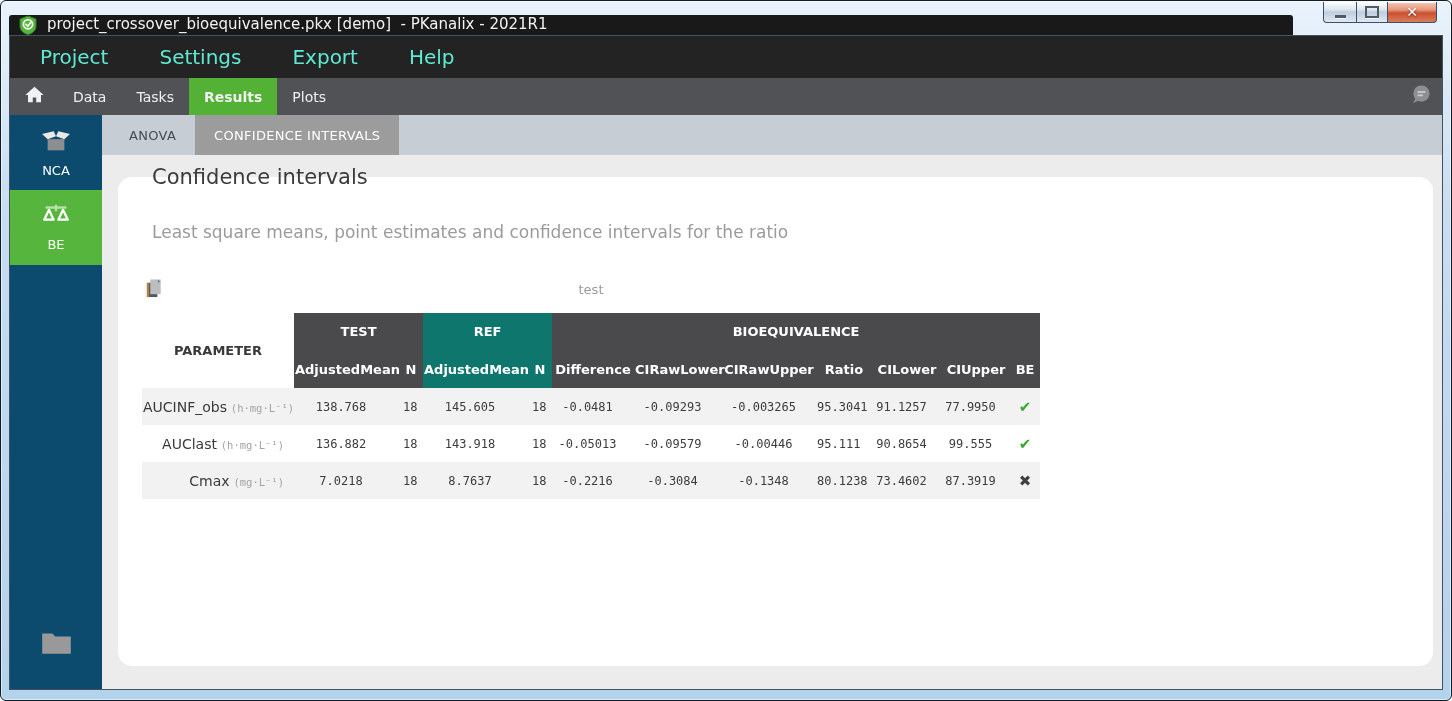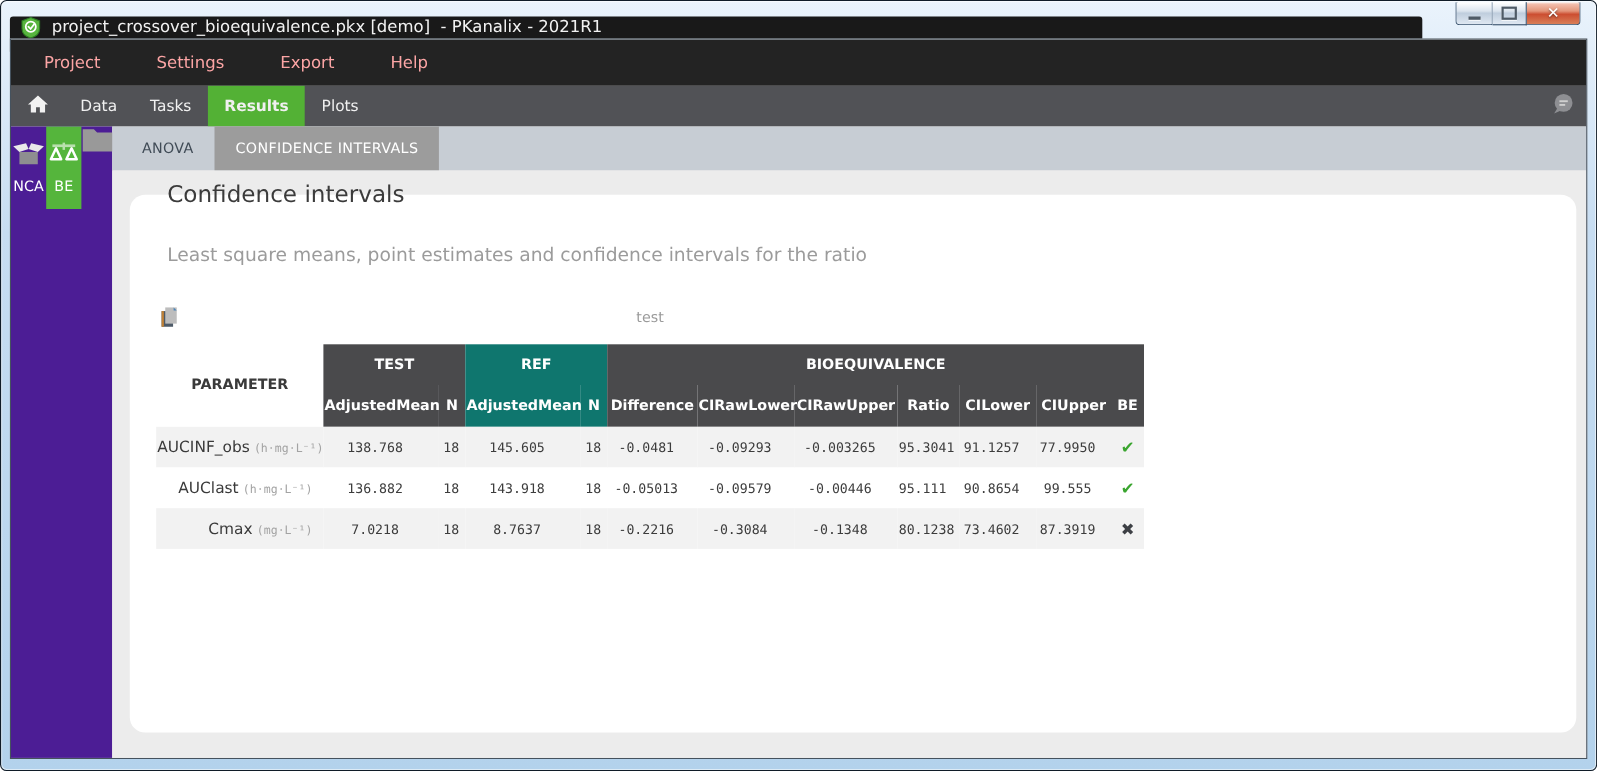--- a/index.html
+++ b/index.html
@@ -20,31 +20,31 @@
   .win-btn.max{width:30px;border-left:none;}
   .win-btn.close{width:48px;border-left:none;border-radius:0 0 4px 0;color:#fff;
     background:linear-gradient(#f7c9bb,#e3957a 40%,#cc4e31 55%,#d97f58);
     font-weight:bold;font-size:14px;text-shadow:0 1px 2px rgba(0,0,0,.5);}
   .glyph-min{width:11px;height:3px;background:#4e5a66;margin-top:8px;box-shadow:0 1px 0 rgba(255,255,255,.8);}
   .glyph-max{width:10px;height:8px;border:2px solid #4e5a66;box-shadow:0 1px 0 rgba(255,255,255,.8);}
   
   .app{position:absolute;top:34px;left:8px;right:8px;bottom:10px;display:flex;flex-direction:column;
     border:1px solid #45525e;background:#ececec;overflow:hidden;}
   .menubar{height:42px;background:#232323;display:flex;align-items:center;padding-left:22px;gap:35px;flex:none;}
-  .menu-item{color:#fca5a5;font-size:15px;padding:4px 8px;cursor:default;}
+  .menu-item{color:#5eead4;font-size:20px;padding:4px 8px;cursor:default;}
   .tabbar{height:37px;background:#515256;display:flex;align-items:stretch;flex:none;}
   .home-tab{width:48px;display:flex;align-items:center;justify-content:center;cursor:default;}
   .tab{display:flex;align-items:center;padding:0 15px;color:#f0f0f0;font-size:14px;cursor:default;}
   .tab.b{font-weight:normal;}
   .tab.active{background:#53b135;font-weight:bold;}
   .tab-spacer{flex:1;}
   .chat{width:44px;display:flex;align-items:center;justify-content:center;cursor:default;}
   
   .body-row{flex:1;display:flex;min-height:0;}
-  .sidebar{width:92px;background:#4c1d95;display:flex;flex-direction:row;flex:none;}
+  .sidebar{width:92px;background:#0c4a6e;display:flex;flex-direction:column;flex:none;}
   .side-item{height:75px;display:flex;flex-direction:column;align-items:center;justify-content:center;
     gap:6px;color:#fff;font-size:13px;cursor:default;}
   .side-item.active{background:#55b53c;}
   .side-spacer{flex:1;}
   .folder-slot{height:58px;display:flex;align-items:flex-start;justify-content:center;cursor:default;}
   .content{flex:1;display:flex;flex-direction:column;min-width:0;}
   .subtabs{height:40px;background:#c7cdd4;display:flex;align-items:stretch;padding-left:8px;flex:none;}
   .subtab{display:flex;align-items:center;padding:0 19px;font-size:13px;color:#414c57;
     letter-spacing:.3px;cursor:default;}
   .subtab.active{background:#9c9c9c;color:#fff;}

